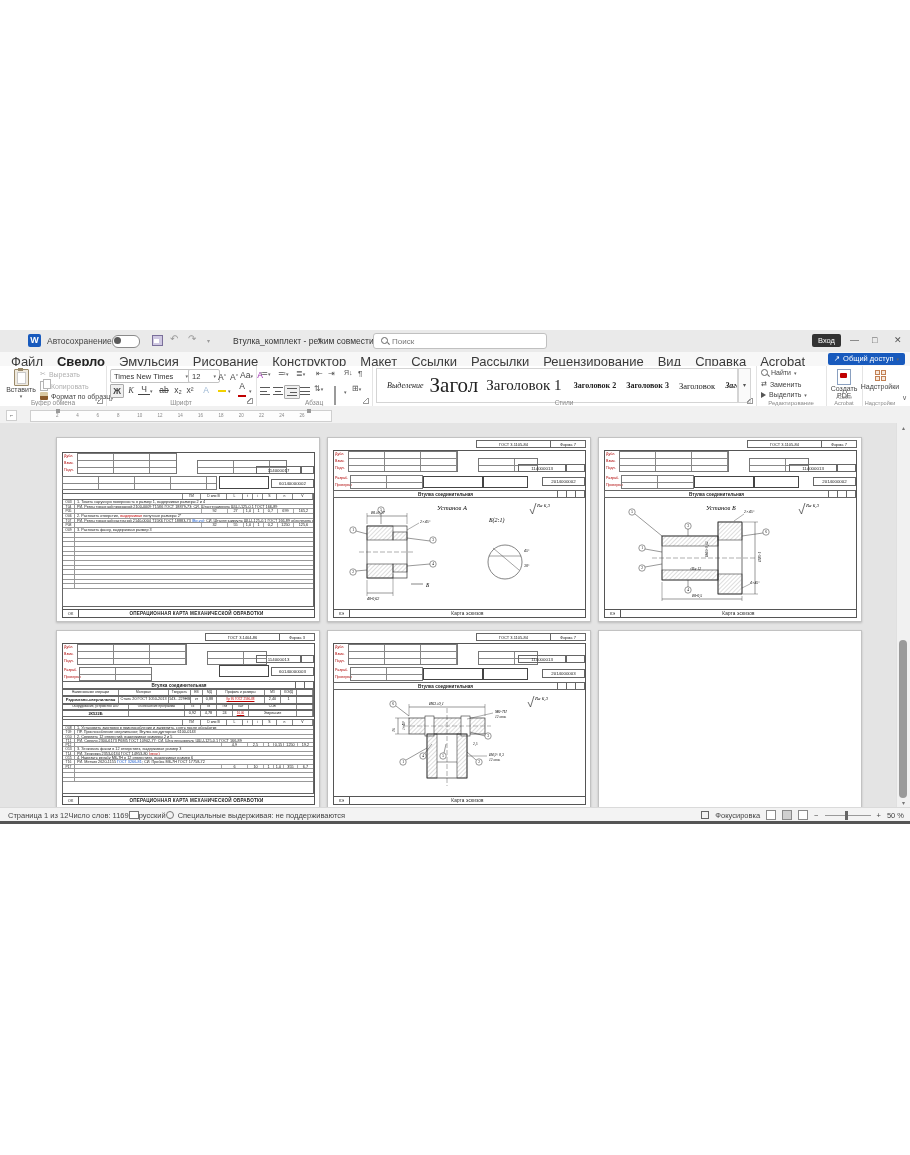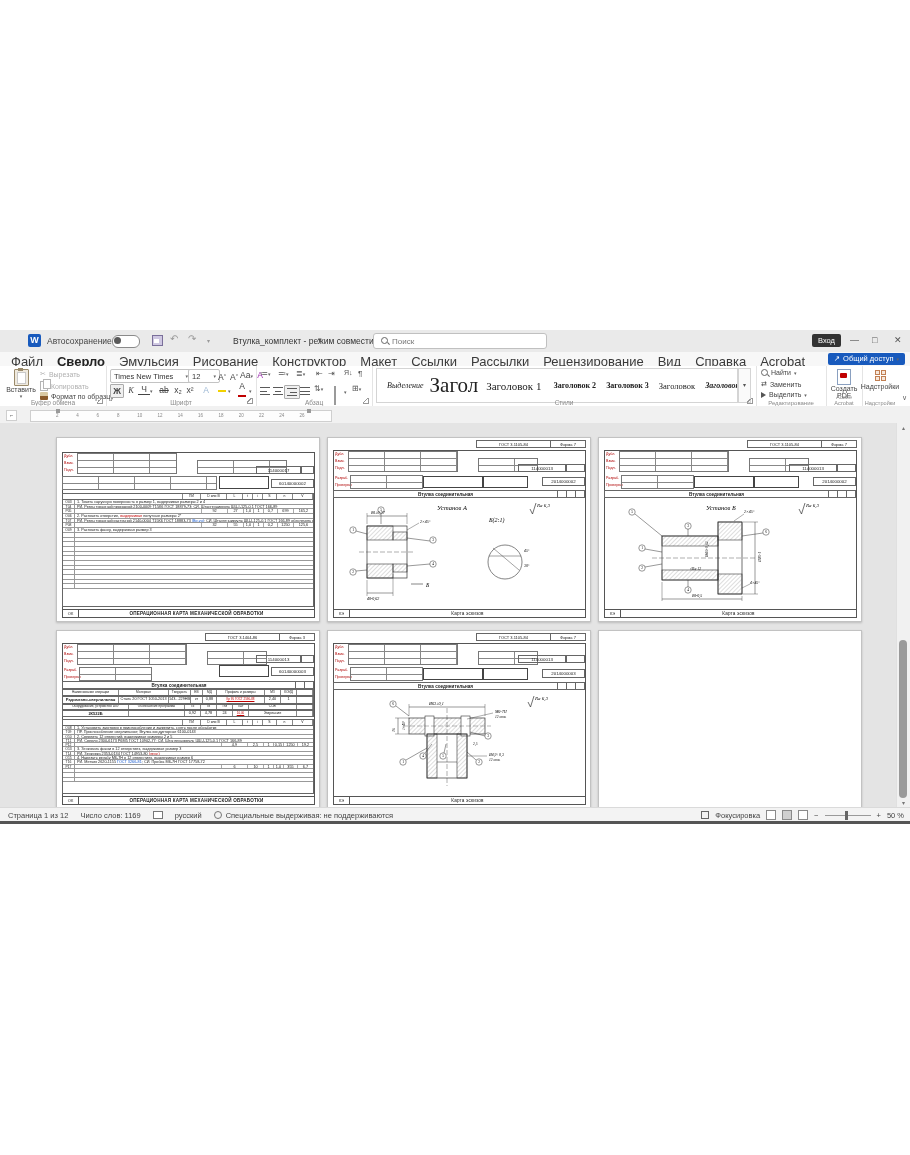--- a/index.html
+++ b/index.html
@@ -65,21 +65,21 @@
   .alb{position:absolute;padding:2px;border-radius:1px;}
   .alb.on{border:1px solid #ababab;background:#f0f0f0;}
   .licon{position:absolute;font-size:8px;color:#555;}
   .shadeico{width:8px;height:8px;background:#dcdcdc;border:1px solid #9a9a9a;}
   
   .stylebox{position:absolute;left:4px;top:2px;width:360px;height:33px;border:1px solid #d4d4d4;background:#fff;
             display:flex;align-items:center;overflow:hidden;font-family:"Liberation Serif",serif;color:#222;}
   .sgi{white-space:nowrap;}
   .sg0{font-style:italic;font-size:8px;margin:0 6px 0 10px;}
   .sg1{font-size:21px;margin-right:8px;}
-  .sg2{font-size:11px;margin-right:12px;}
+  .sg2{font-size:15px;margin-right:12px;}
   .sg3{font-size:8px;font-weight:bold;margin-right:10px;}
   .sg4{font-size:8px;font-weight:bold;margin-right:10px;}
   .sg5{font-size:8.5px;margin-right:10px;}
   .sg6{font-size:8px;font-weight:bold;font-style:italic;margin-right:6px;}
   .stylemore{position:absolute;left:366px;top:2px;width:11px;height:33px;border:1px solid #d4d4d4;background:#fafafa;
              font-size:6px;color:#555;text-align:center;line-height:33px;}
   .edrow{position:absolute;display:flex;align-items:center;gap:3px;font-size:7px;color:#444;white-space:nowrap;}
   .tri{width:0;height:0;border-left:5px solid #555;border-top:3px solid transparent;border-bottom:3px solid transparent;}
   .pdfico{position:relative;width:12px;height:14px;border:1px solid #8aa0c0;background:#fff;}
   .pdfico:after{content:"";position:absolute;left:2px;top:3px;width:7px;height:5px;background:#c00000;border-radius:1px;}
@@ -134,21 +134,21 @@
   svg text{font-family:"Liberation Serif",serif;}
 
   
   .vsb{position:absolute;right:0;top:0;width:13px;height:384px;background:#f1f1f1;border-left:1px solid #e0e0e0;}
   .vsb .arr{position:absolute;left:0;width:13px;font-size:6px;color:#777;text-align:center;}
   .vsb .thumb{position:absolute;left:2px;width:8px;border-radius:4px;background:#9a9a9a;}
 
   
   .statusbar{position:absolute;left:0;top:477px;width:910px;height:14px;background:#f3f3f3;border-top:1px solid #dadada;
              display:flex;align-items:center;font-size:7.5px;color:#444;}
-  .statusbar .it{margin-left:12px;white-space:nowrap;}
+  .statusbar .it{margin-left:0;white-space:nowrap;}
   .bookico{width:8px;height:6px;border:1px solid #777;background:linear-gradient(to right,#fff 0 45%,#777 45% 55%,#fff 55%);}
   .accico{width:6px;height:6px;border:1px solid #777;border-radius:50%;}
   .srt{margin-left:auto;display:flex;align-items:center;margin-right:6px;gap:6px;}
   .focico{width:6px;height:6px;border:1px solid #666;}
   .vico{width:8px;height:8px;border:1px solid #8a8a8a;background:#fff;padding:0;}
   .vico.on{background:#cfcfcf;}
   .zoomtrack{position:relative;width:46px;height:1px;background:#9a9a9a;}
   .zoomthumb{position:absolute;left:20px;top:-4px;width:3px;height:9px;background:#666;}
   .winshadow{position:absolute;left:0;top:491px;width:910px;height:3px;background:#555;}
 </style>

